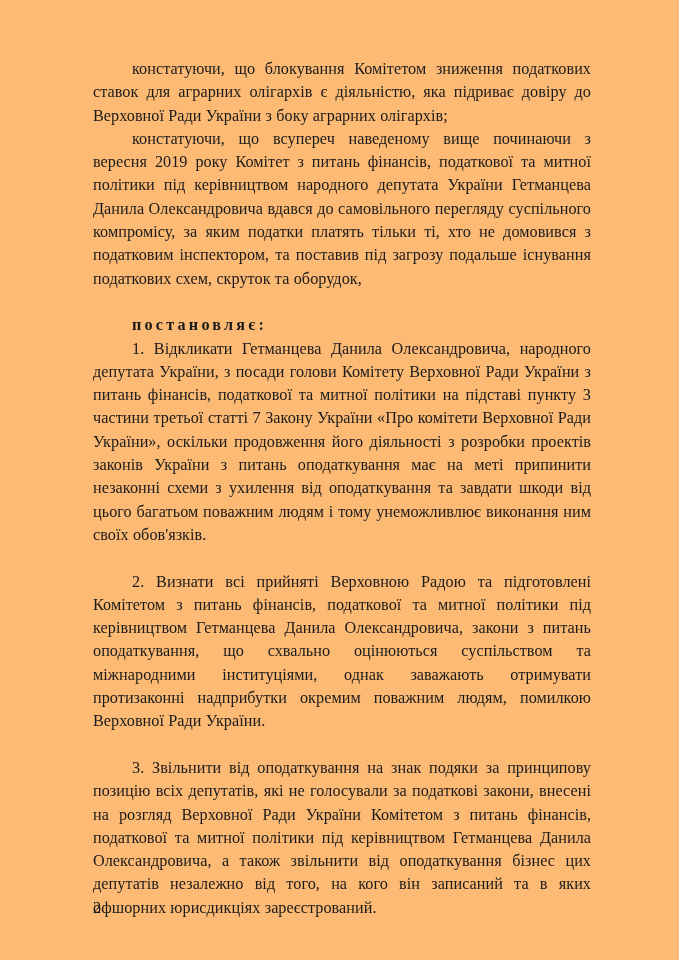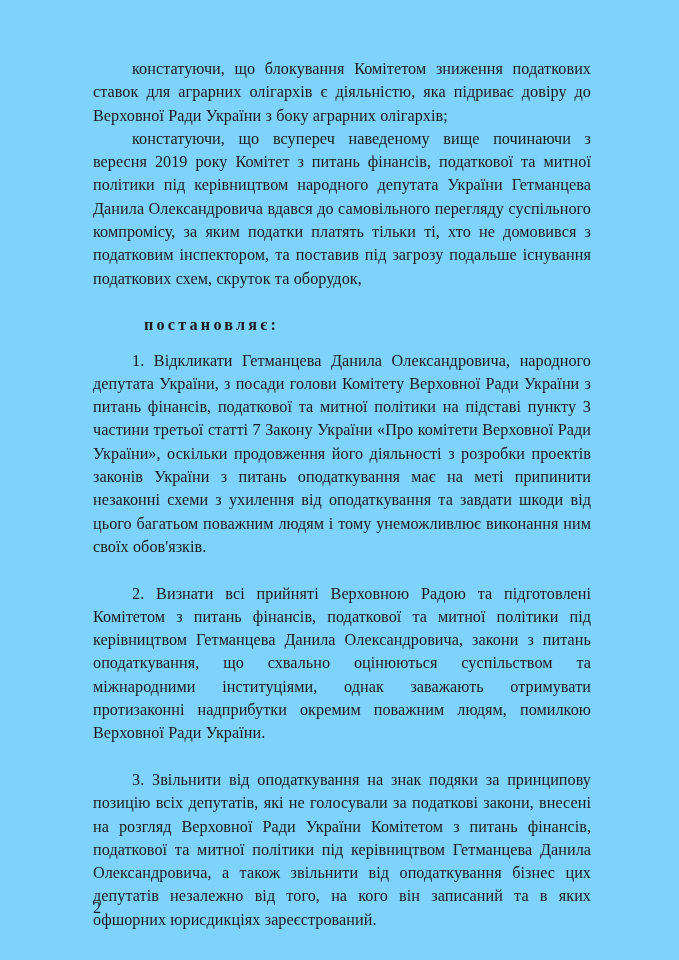--- a/index.html
+++ b/index.html
@@ -11,21 +11,21 @@
     width: 679px;
     height: 960px;
     overflow: hidden;
     font-family: "Liberation Serif", "DejaVu Serif", serif;
     color: #1b1b1b;
   }
   .page {
     position: relative;
     width: 679px;
     height: 960px;
-    background: #7dd3fc;
+    background: #fdba74;
     box-sizing: border-box;
   }
   .doc-body {
     position: absolute;
     left: 93px;
     top: 58px;
     width: 498px;
   }
   p.para {
     margin: 0;
@@ -35,21 +35,21 @@
     line-height: 23.3px;
     letter-spacing: 0.05px;
     word-spacing: 0.2px;
     text-indent: 39px;
     hyphens: none;
   }
   p.gap-before {
     margin-top: 23.3px;
   }
   .resolve-line {
-    margin: 12px;
+    margin: 0;
     text-indent: 39px;
     font-size: 16.2px;
     line-height: 23.3px;
     font-weight: bold;
     letter-spacing: 3.2px;
   }
   .page-number {
     position: absolute;
     left: 93px;
     top: 898px;

